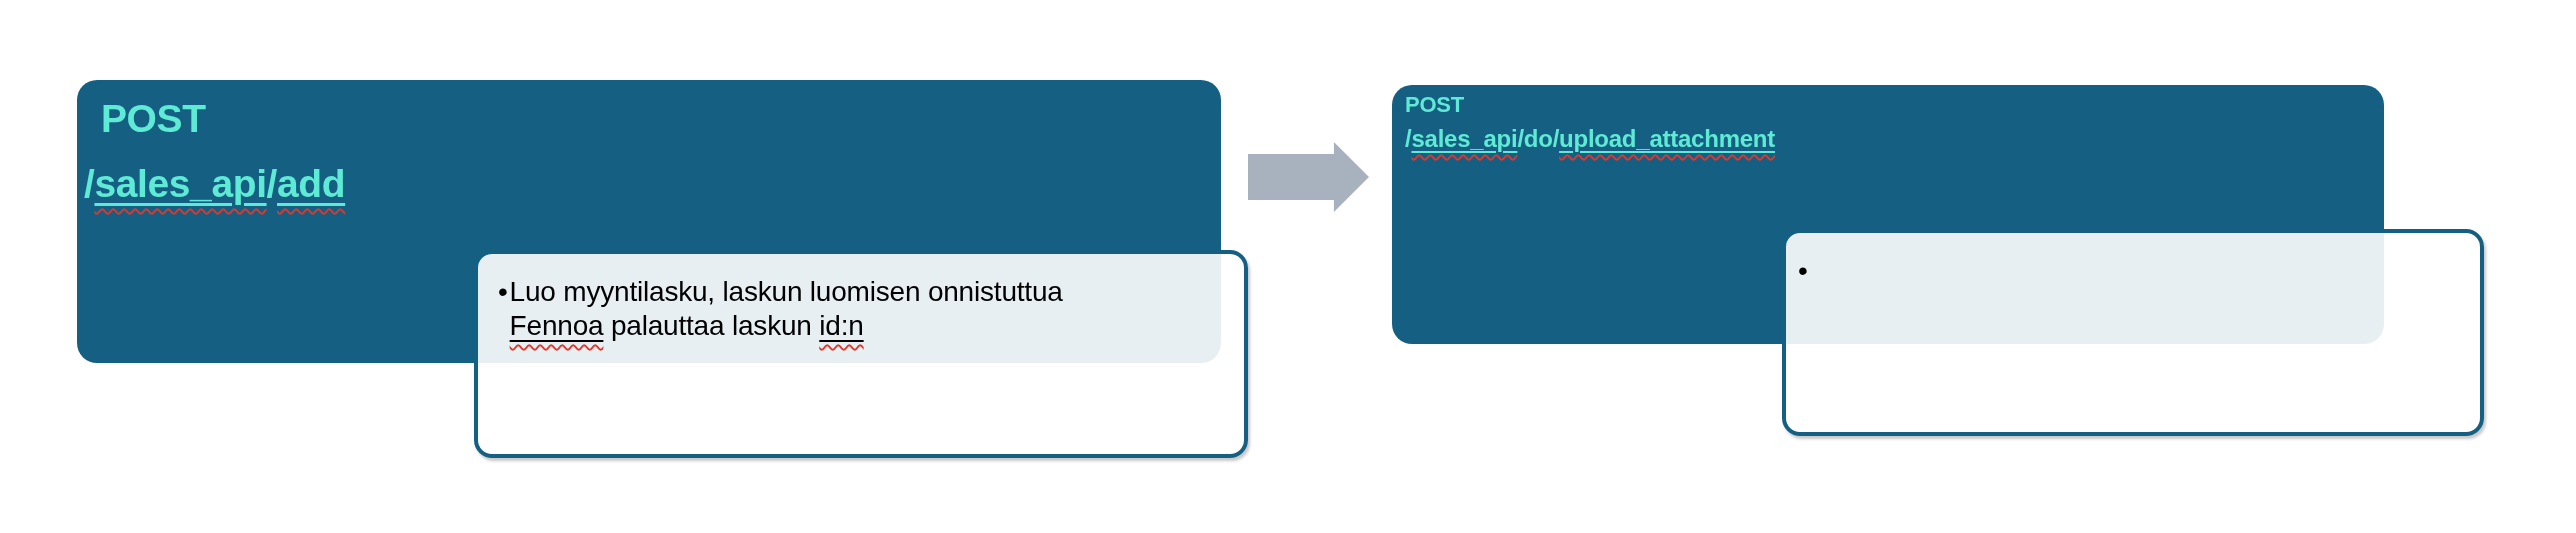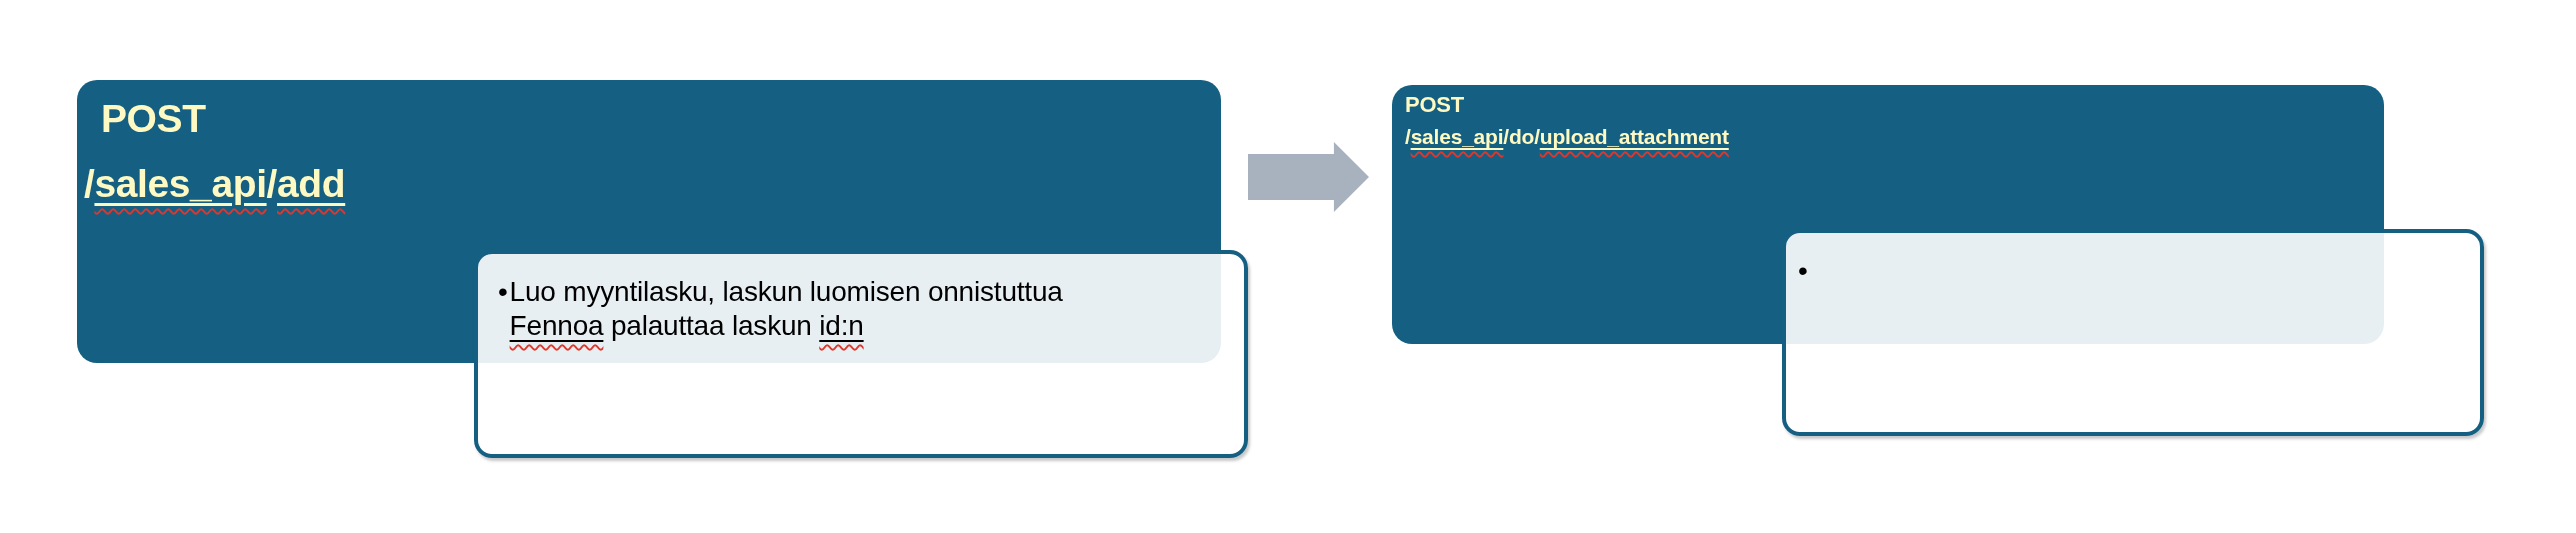--- a/index.html
+++ b/index.html
@@ -14,35 +14,35 @@
     overflow: hidden;
     background: #ffffff;
     font-family: "Liberation Sans", sans-serif;
   }
 
   
   .teal-box {
     position: absolute;
     background: var(--box-fill, #156082);
     border-radius: 20px;
-    color: #fef9c3;
+    color: #5eead4;
   }
   #box1 { left: 77px;   top: 80px; width: 1144px; height: 283px; }
   #box2 { left: 1392px; top: 85px; width: 992px;  height: 259px; }
 
   .box-label {
     position: absolute;
     font-weight: 700;
     white-space: nowrap;
     letter-spacing: -0.01em;
   }
   #box1 .method { left: 24px; top: 17px; font-size: 39px; }
   #box1 .path   { left: 7px; top: 82px; font-size: 39px; }
   #box2 .method { left: 13px; top: 7px;  font-size: 22px; }
-  #box2 .path   { left: 13px; top: 40px; font-size: 21px; }
+  #box2 .path   { left: 13px; top: 40px; font-size: 24px; }
 
   
   .arrow {
     position: absolute;
     left: 1248px; top: 142px;
     width: 121px; height: 70px;
     background: var(--arrow-fill, #a8b2bf);
     clip-path: polygon(0 17%, 71% 17%, 71% 0, 100% 50%, 71% 100%, 71% 83%, 0 83%);
   }
 

